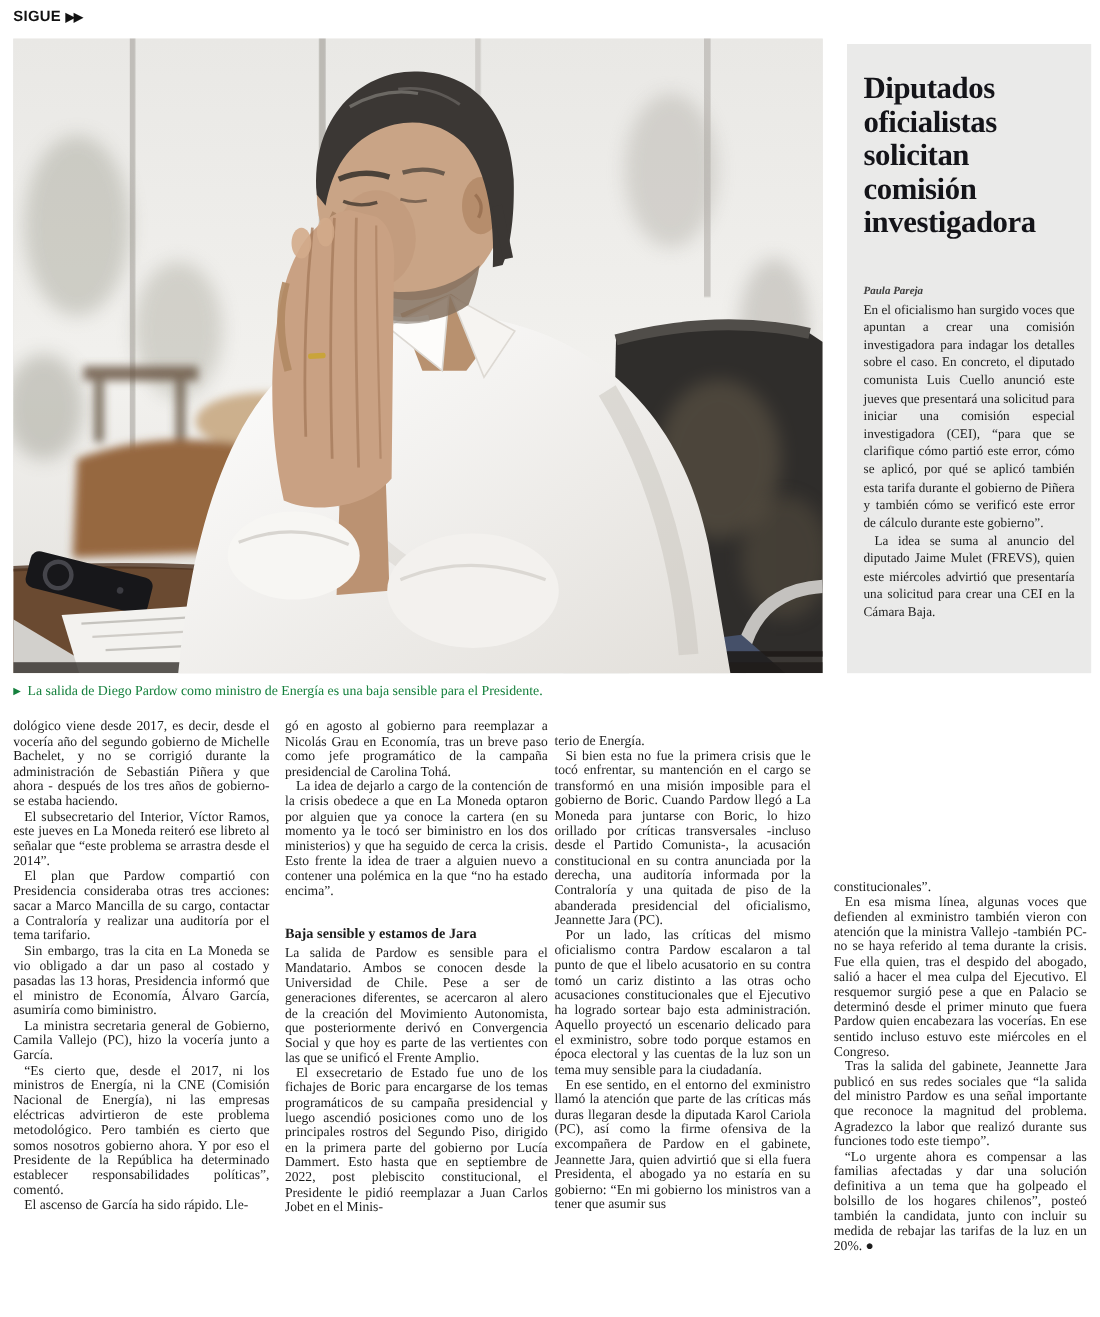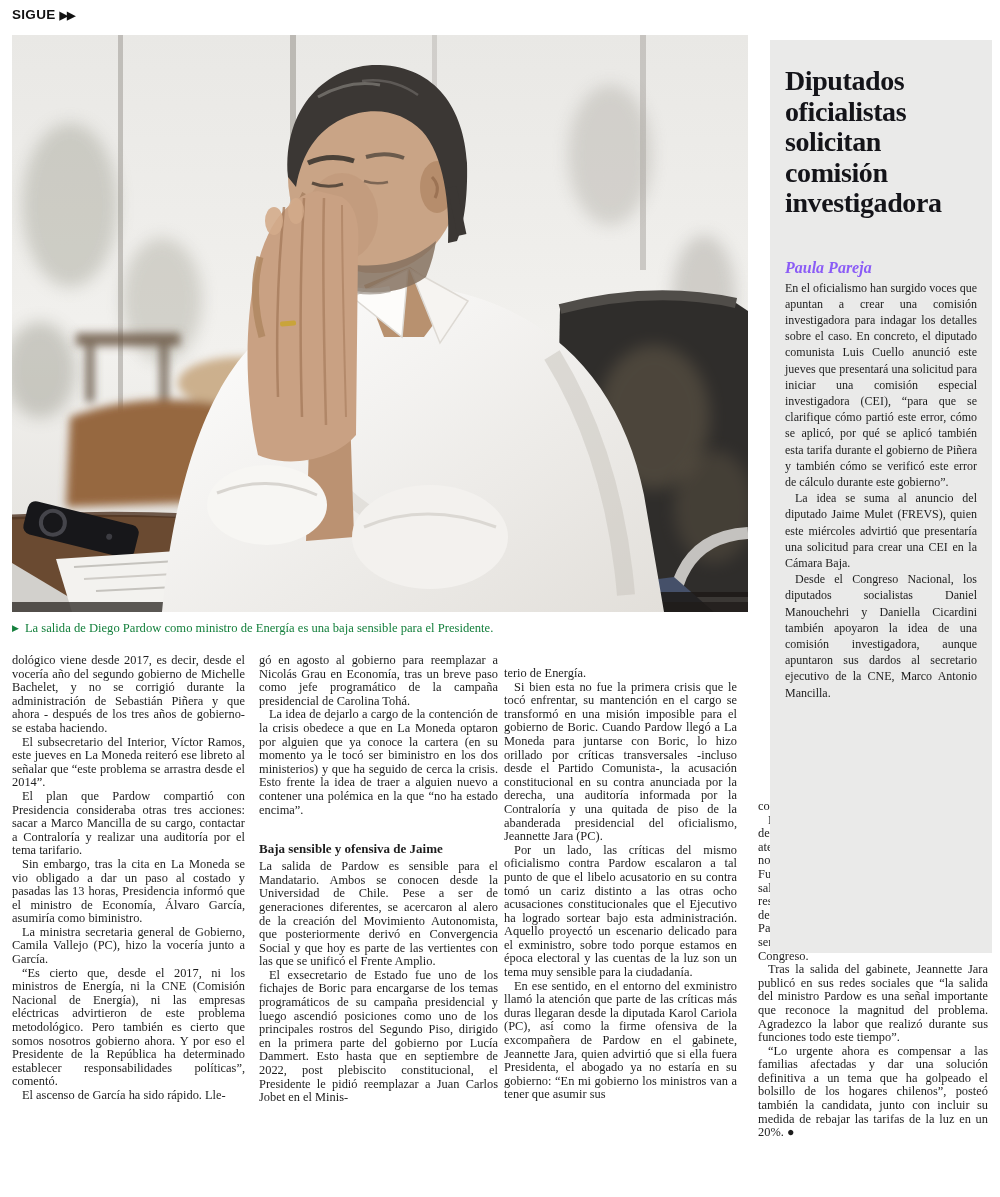--- a/index.html
+++ b/index.html
@@ -13,25 +13,25 @@
   .cap-marker{font-size:9px;position:relative;top:-1px;margin-right:6px;}
   .col{position:absolute;top:654px;height:543px;overflow:hidden;text-align:justify;
        font-size:12.4px;line-height:13.6px;color:#1d1d1d;}
   .c1{left:12px;width:233px;}
   .c2{left:259px;width:239px;}
   .c3{left:504px;width:233px;margin-top:13px;}
   .c4{left:758px;width:230px;padding-top:146px;height:397px;}
   .col p{margin:0;text-indent:10px;}
   .col p.cont{text-indent:0;}
   .col h3.h{font-size:13px;line-height:14px;margin:25px 0 4px;text-indent:0;font-weight:bold;text-align:left;}
-  .sidebar{position:absolute;left:770px;top:40px;width:222px;height:913px;background:#eaeae9;
+  .sidebar{position:absolute;left:770px;top:40px;width:222px;height:572px;background:#eaeae9;
            box-sizing:border-box;padding:14px 15px;}
   .sb-headline{font-size:28px;line-height:30.5px;font-weight:bold;letter-spacing:-.4px;
                color:#141419;margin:12px 0 0 0;}
-  .sb-byline{margin-top:40px;font-style:italic;font-weight:bold;font-size:16px;color:#8b5cf6;}
+  .sb-byline{margin-top:40px;font-style:italic;font-weight:bold;font-size:10px;color:#404040;}
   .sb-body{margin-top:3px;}
   .sb-body p{margin:0;font-size:12px;line-height:16.2px;text-align:justify;text-indent:10px;color:#1d1d1d;}
   .sb-body p:first-child{text-indent:0;}
 </style>
 </head>
 <body>
 
 <div class="page">
 
   <div class="kicker">
@@ -173,21 +173,21 @@
       <p class="p">El subsecretario del Interior, Víctor Ramos, este jueves en La Moneda reiteró ese libreto al señalar que “este problema se arrastra desde el 2014”.</p>
       <p class="p">El plan que Pardow compartió con Presidencia consideraba otras tres acciones: sacar a Marco Mancilla de su cargo, contactar a Contraloría y realizar una auditoría por el tema tarifario.</p>
       <p class="p">Sin embargo, tras la cita en La Moneda se vio obligado a dar un paso al costado y pasadas las 13 horas, Presidencia informó que el ministro de Economía, Álvaro García, asumiría como biministro.</p>
       <p class="p">La ministra secretaria general de Gobierno, Camila Vallejo (PC), hizo la vocería junto a García.</p>
       <p class="p">“Es cierto que, desde el 2017, ni los ministros de Energía, ni la CNE (Comisión Nacional de Energía), ni las empresas eléctricas advirtieron de este problema metodológico. Pero también es cierto que somos nosotros gobierno ahora. Y por eso el Presidente de la República ha determinado establecer responsabilidades políticas”, comentó.</p>
       <p class="p">El ascenso de García ha sido rápido. Lle-</p>
     </div>
   <div class="col c2">
       <p class="cont">gó en agosto al gobierno para reemplazar a Nicolás Grau en Economía, tras un breve paso como jefe programático de la campaña presidencial de Carolina Tohá.</p>
       <p class="p">La idea de dejarlo a cargo de la contención de la crisis obedece a que en La Moneda optaron por alguien que ya conoce la cartera (en su momento ya le tocó ser biministro en los dos ministerios) y que ha seguido de cerca la crisis. Esto frente la idea de traer a alguien nuevo a contener una polémica en la que “no ha estado encima”.</p>
-      <h3 class="h">Baja sensible y ofensiva de Jaime</h3>
+      <h3 class="h">Baja sensible y estamos de Jara</h3>
       <p class="cont">La salida de Pardow es sensible para el Mandatario. Ambos se conocen desde la Universidad de Chile. Pese a ser de generaciones diferentes, se acercaron al alero de la creación del Movimiento Autonomista, que posteriormente derivó en Convergencia Social y que hoy es parte de las vertientes con las que se unificó el Frente Amplio.</p>
       <p class="p">El exsecretario de Estado fue uno de los fichajes de Boric para encargarse de los temas programáticos de su campaña presidencial y luego ascendió posiciones como uno de los principales rostros del Segundo Piso, dirigido en la primera parte del gobierno por Lucía Dammert. Esto hasta que en septiembre de 2022, post plebiscito constitucional, el Presidente le pidió reemplazar a Juan Carlos Jobet en el Minis-</p>
     </div>
   <div class="col c3">
       <p class="cont">terio de Energía.</p>
       <p class="p">Si bien esta no fue la primera crisis que le tocó enfrentar, su mantención en el cargo se transformó en una misión imposible para el gobierno de Boric. Cuando Pardow llegó a La Moneda para juntarse con Boric, lo hizo orillado por críticas transversales -incluso desde el Partido Comunista-, la acusación constitucional en su contra anunciada por la derecha, una auditoría informada por la Contraloría y una quitada de piso de la abanderada presidencial del oficialismo, Jeannette Jara (PC).</p>
       <p class="p">Por un lado, las críticas del mismo oficialismo contra Pardow escalaron a tal punto de que el libelo acusatorio en su contra tomó un cariz distinto a las otras ocho acusaciones constitucionales que el Ejecutivo ha logrado sortear bajo esta administración. Aquello proyectó un escenario delicado para el exministro, sobre todo porque estamos en época electoral y las cuentas de la luz son un tema muy sensible para la ciudadanía.</p>
       <p class="p">En ese sentido, en el entorno del exministro llamó la atención que parte de las críticas más duras llegaran desde la diputada Karol Cariola (PC), así como la firme ofensiva de la excompañera de Pardow en el gabinete, Jeannette Jara, quien advirtió que si ella fuera Presidenta, el abogado ya no estaría en su gobierno: “En mi gobierno los ministros van a tener que asumir sus</p>
     </div>
   <div class="col c4">
@@ -196,17 +196,16 @@
       <p class="p">Tras la salida del gabinete, Jeannette Jara publicó en sus redes sociales que “la salida del ministro Pardow es una señal importante que reconoce la magnitud del problema. Agradezco la labor que realizó durante sus funciones todo este tiempo”.</p>
       <p class="p">“Lo urgente ahora es compensar a las familias afectadas y dar una solución definitiva a un tema que ha golpeado el bolsillo de los hogares chilenos”, posteó también la candidata, junto con incluir su medida de rebajar las tarifas de la luz en un 20%. ●</p>
     </div>
 
   <aside class="sidebar">
     <h2 class="sb-headline">Diputados oficialistas solicitan comisión investigadora</h2>
     <div class="sb-byline">Paula Pareja</div>
     <div class="sb-body">
         <p>En el oficialismo han surgido voces que apuntan a crear una comisión investigadora para indagar los detalles sobre el caso. En concreto, el diputado comunista Luis Cuello anunció este jueves que presentará una solicitud para iniciar una comisión especial investigadora (CEI), “para que se clarifique cómo partió este error, cómo se aplicó, por qué se aplicó también esta tarifa durante el gobierno de Piñera y también cómo se verificó este error de cálculo durante este gobierno”.</p>
         <p>La idea se suma al anuncio del diputado Jaime Mulet (FREVS), quien este miércoles advirtió que presentaría una solicitud para crear una CEI en la Cámara Baja.</p>
-        <p>Desde el Congreso Nacional, los diputados socialistas Daniel Manouchehri y Daniella Cicardini también apoyaron la idea de una comisión investigadora, aunque apuntaron sus dardos al secretario ejecutivo de la CNE, Marco Antonio Mancilla.</p>
       </div>
   </aside>
 
 </div>
 
 </body></html>

